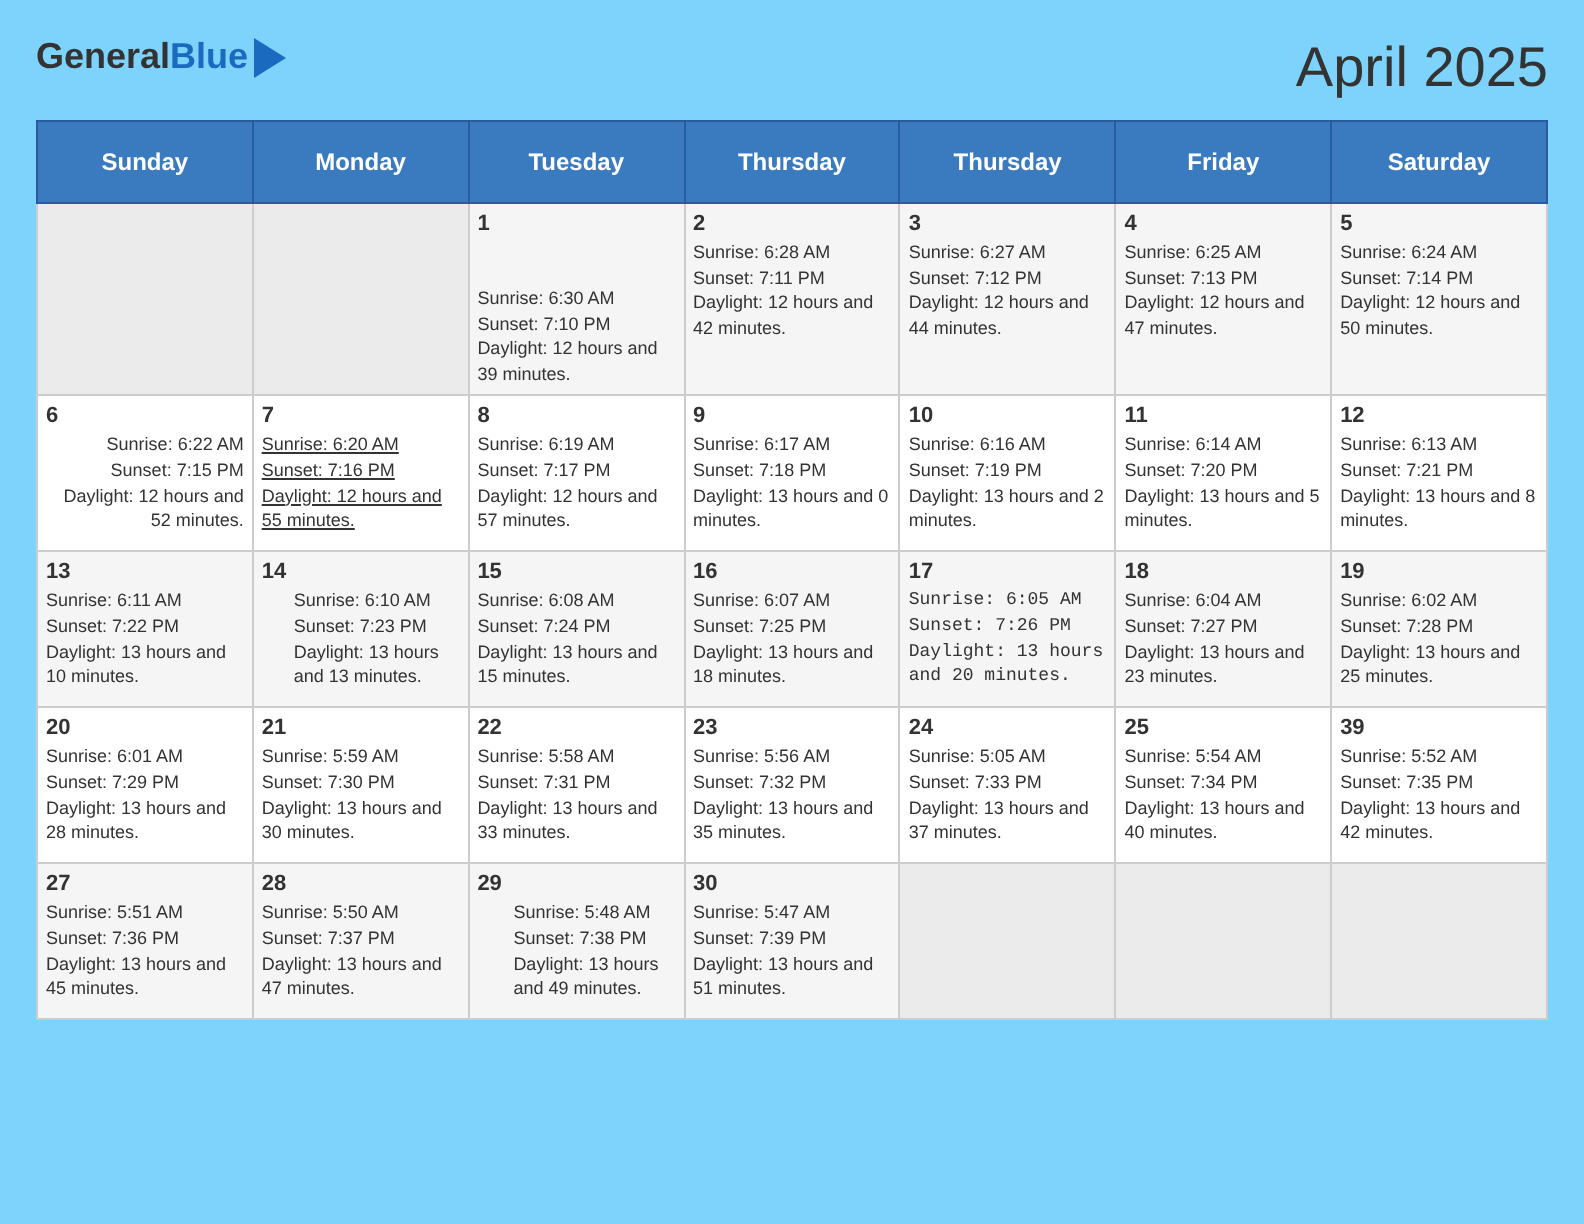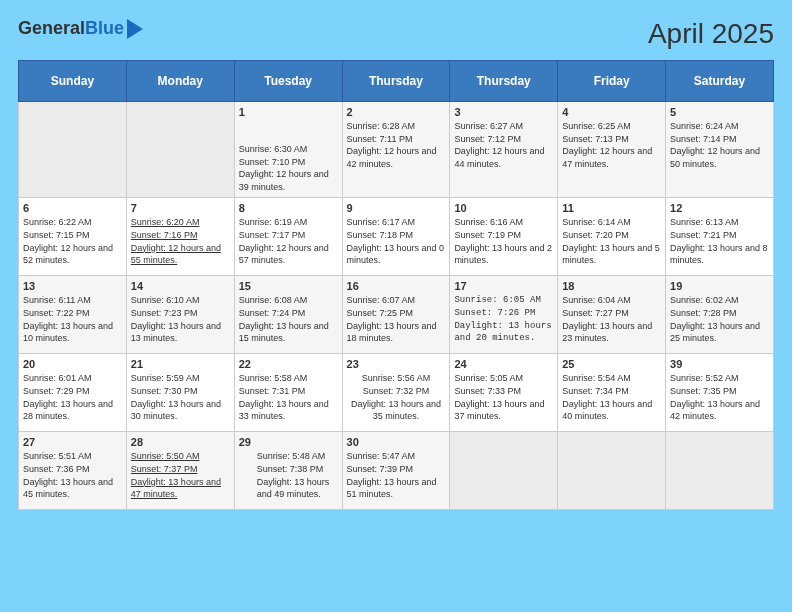--- a/index.html
+++ b/index.html
@@ -175,21 +175,21 @@
           <td>
             <span class="day-number">5</span>
             <div class="day-info" style="white-space: pre-line;">Sunrise: 6:24 AM
 Sunset: 7:14 PM
 Daylight: 12 hours and 50 minutes.</div>
           </td>
         </tr>
         <tr>
           <td>
             <span class="day-number">6</span>
-            <div class="day-info" style="white-space: pre-line;">Sunrise: 6:22 AM
+            <div class="day-info" style="white-space: pre-line; text-align: right;">Sunrise: 6:22 AM
 Sunset: 7:15 PM
 Daylight: 12 hours and 52 minutes.</div>
           </td>
           <td>
             <span class="day-number">7</span>
             <div class="day-info" style="white-space: pre-line; text-decoration: underline;">Sunrise: 6:20 AM
 Sunset: 7:16 PM
 Daylight: 12 hours and 55 minutes.</div>
           </td>
           <td>
@@ -225,21 +225,21 @@
         </tr>
         <tr>
           <td>
             <span class="day-number">13</span>
             <div class="day-info" style="white-space: pre-line;">Sunrise: 6:11 AM
 Sunset: 7:22 PM
 Daylight: 13 hours and 10 minutes.</div>
           </td>
           <td>
             <span class="day-number">14</span>
-            <div class="day-info" style="white-space: pre-line;">Sunrise: 6:10 AM
+            <div class="day-info" style="white-space: pre-line; margin-left: 16px;">Sunrise: 6:10 AM
 Sunset: 7:23 PM
 Daylight: 13 hours and 13 minutes.</div>
           </td>
           <td>
             <span class="day-number">15</span>
             <div class="day-info" style="white-space: pre-line;">Sunrise: 6:08 AM
 Sunset: 7:24 PM
 Daylight: 13 hours and 15 minutes.</div>
           </td>
           <td>
@@ -281,21 +281,21 @@
 Daylight: 13 hours and 30 minutes.</div>
           </td>
           <td>
             <span class="day-number">22</span>
             <div class="day-info" style="white-space: pre-line;">Sunrise: 5:58 AM
 Sunset: 7:31 PM
 Daylight: 13 hours and 33 minutes.</div>
           </td>
           <td>
             <span class="day-number">23</span>
-            <div class="day-info" style="white-space: pre-line; text-align: center;">Sunrise: 5:56 AM
+            <div class="day-info" style="white-space: pre-line;">Sunrise: 5:56 AM
 Sunset: 7:32 PM
 Daylight: 13 hours and 35 minutes.</div>
           </td>
           <td>
             <span class="day-number">24</span>
             <div class="day-info" style="white-space: pre-line;">Sunrise: 5:05 AM
 Sunset: 7:33 PM
 Daylight: 13 hours and 37 minutes.</div>
           </td>
           <td>
@@ -313,21 +313,21 @@
         </tr>
         <tr>
           <td>
             <span class="day-number">27</span>
             <div class="day-info" style="white-space: pre-line;">Sunrise: 5:51 AM
 Sunset: 7:36 PM
 Daylight: 13 hours and 45 minutes.</div>
           </td>
           <td>
             <span class="day-number">28</span>
-            <div class="day-info" style="white-space: pre-line; text-decoration: underline;">Sunrise: 5:50 AM
+            <div class="day-info" style="white-space: pre-line;">Sunrise: 5:50 AM
 Sunset: 7:37 PM
 Daylight: 13 hours and 47 minutes.</div>
           </td>
           <td>
             <span class="day-number">29</span>
             <div class="day-info" style="white-space: pre-line; margin-left: 18px;">Sunrise: 5:48 AM
 Sunset: 7:38 PM
 Daylight: 13 hours and 49 minutes.</div>
           </td>
           <td>

